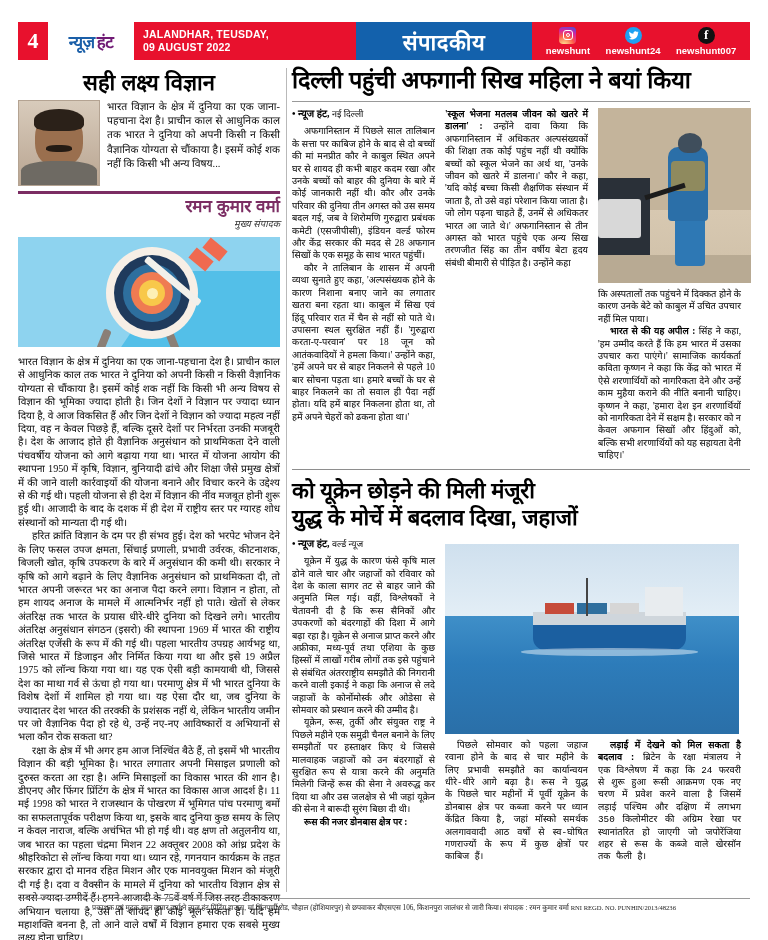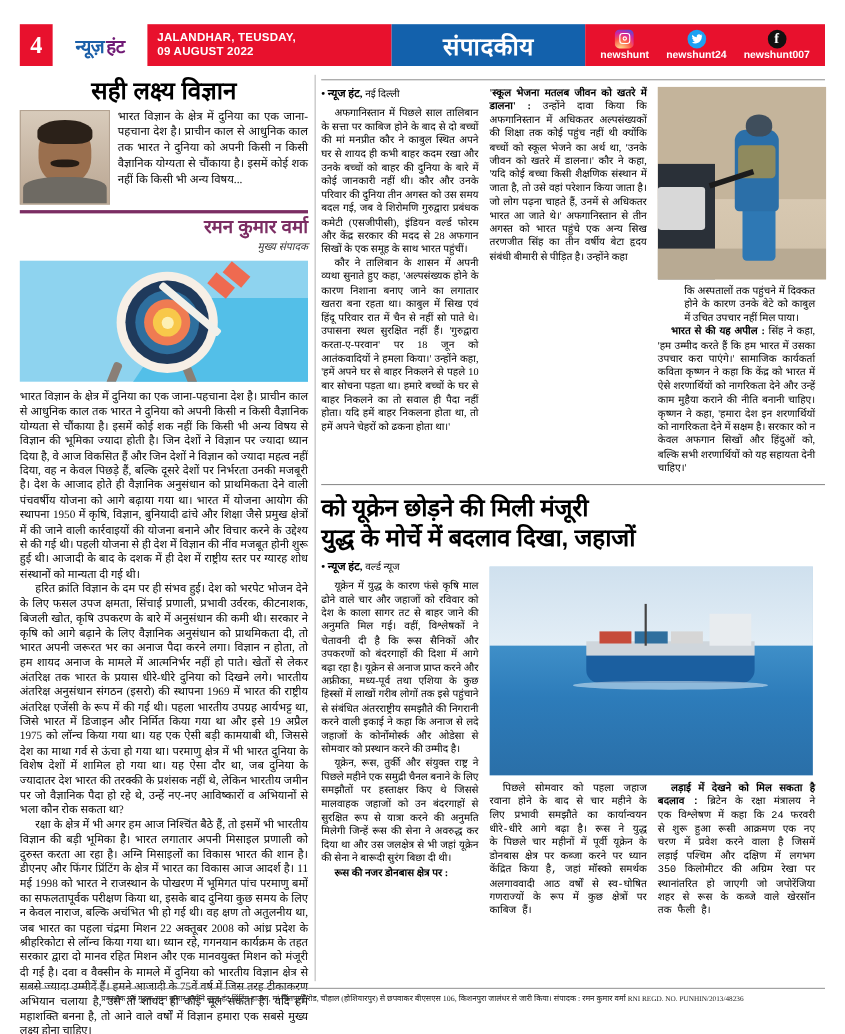--- a/index.html
+++ b/index.html
@@ -230,20 +230,21 @@
     <div class="edit-body">
       <p class="nofirst">भारत विज्ञान के क्षेत्र में दुनिया का एक जाना-पहचाना देश है। प्राचीन काल से आधुनिक काल तक भारत ने दुनिया को अपनी किसी न किसी वैज्ञानिक योग्यता से चौंकाया है। इसमें कोई शक नहीं कि किसी भी अन्य विषय से विज्ञान की भूमिका ज्यादा होती है। जिन देशों ने विज्ञान पर ज्यादा ध्यान दिया है, वे आज विकसित हैं और जिन देशों ने विज्ञान को ज्यादा महत्व नहीं दिया, वह न केवल पिछड़े हैं, बल्कि दूसरे देशों पर निर्भरता उनकी मजबूरी है। देश के आजाद होते ही वैज्ञानिक अनुसंधान को प्राथमिकता देने वाली पंचवर्षीय योजना को आगे बढ़ाया गया था। भारत में योजना आयोग की स्थापना 1950 में कृषि, विज्ञान, बुनियादी ढांचे और शिक्षा जैसे प्रमुख क्षेत्रों में की जाने वाली कार्रवाइयों की योजना बनाने और विचार करने के उद्देश्य से की गई थी। पहली योजना से ही देश में विज्ञान की नींव मजबूत होनी शुरू हुई थी। आजादी के बाद के दशक में ही देश में राष्ट्रीय स्तर पर ग्यारह शोध संस्थानों को मान्यता दी गई थी।</p>
       <p>हरित क्रांति विज्ञान के दम पर ही संभव हुई। देश को भरपेट भोजन देने के लिए फसल उपज क्षमता, सिंचाई प्रणाली, प्रभावी उर्वरक, कीटनाशक, बिजली खोत, कृषि उपकरण के बारे में अनुसंधान की कमी थी। सरकार ने कृषि को आगे बढ़ाने के लिए वैज्ञानिक अनुसंधान को प्राथमिकता दी, तो भारत अपनी जरूरत भर का अनाज पैदा करने लगा। विज्ञान न होता, तो हम शायद अनाज के मामले में आत्मनिर्भर नहीं हो पाते। खेतों से लेकर अंतरिक्ष तक भारत के प्रयास धीरे-धीरे दुनिया को दिखने लगे। भारतीय अंतरिक्ष अनुसंधान संगठन (इसरो) की स्थापना 1969 में भारत की राष्ट्रीय अंतरिक्ष एजेंसी के रूप में की गई थी। पहला भारतीय उपग्रह आर्यभट्ट था, जिसे भारत में डिजाइन और निर्मित किया गया था और इसे 19 अप्रैल 1975 को लॉन्च किया गया था। यह एक ऐसी बड़ी कामयाबी थी, जिससे देश का माथा गर्व से ऊंचा हो गया था। परमाणु क्षेत्र में भी भारत दुनिया के विशेष देशों में शामिल हो गया था। यह ऐसा दौर था, जब दुनिया के ज्यादातर देश भारत की तरक्की के प्रशंसक नहीं थे, लेकिन भारतीय जमीन पर जो वैज्ञानिक पैदा हो रहे थे, उन्हें नए-नए आविष्कारों व अभियानों से भला कौन रोक सकता था?</p>
       <p>रक्षा के क्षेत्र में भी अगर हम आज निश्चिंत बैठे हैं, तो इसमें भी भारतीय विज्ञान की बड़ी भूमिका है। भारत लगातार अपनी मिसाइल प्रणाली को दुरुस्त करता आ रहा है। अग्नि मिसाइलों का विकास भारत की शान है। डीएनए और फिंगर प्रिंटिंग के क्षेत्र में भारत का विकास आज आदर्श है। 11 मई 1998 को भारत ने राजस्थान के पोखरण में भूमिगत पांच परमाणु बमों का सफलतापूर्वक परीक्षण किया था, इसके बाद दुनिया कुछ समय के लिए न केवल नाराज, बल्कि अचंभित भी हो गई थी। वह क्षण तो अतुलनीय था, जब भारत का पहला चंद्रमा मिशन 22 अक्तूबर 2008 को आंध्र प्रदेश के श्रीहरिकोटा से लॉन्च किया गया था। ध्यान रहे, गगनयान कार्यक्रम के तहत सरकार द्वारा दो मानव रहित मिशन और एक मानवयुक्त मिशन को मंजूरी दी गई है। दवा व वैक्सीन के मामले में दुनिया को भारतीय विज्ञान क्षेत्र से सबसे ज्यादा उम्मीदें हैं। हमने आजादी के 75वें वर्ष में जिस तरह टीकाकरण अभियान चलाया है, उसे तो शायद ही कोई भूल सकता है। यदि हमें महाशक्ति बनना है, तो आने वाले वर्षों में विज्ञान हमारा एक सबसे मुख्य लक्ष्य होना चाहिए।</p>
     </div>
   </div>
 
   <div class="main-area">
 
     <div>
+      <div class="lead-head">दिल्ली पहुंची अफगानी सिख महिला ने बयां किया</div>
       <div class="lead-rule"></div>
 
       <div class="lead-body">
         <div class="lb-col">
           <div class="byline">
             <span class="bul">•</span>
             <span>न्यूज हंट,</span>
             <span class="src">नई दिल्ली</span>
           </div>
           <p>अफगानिस्तान में पिछले साल तालिबान के सत्ता पर काबिज होने के बाद से दो बच्चों की मां मनप्रीत कौर ने काबुल स्थित अपने घर से शायद ही कभी बाहर कदम रखा और उनके बच्चों को बाहर की दुनिया के बारे में कोई जानकारी नहीं थी। कौर और उनके परिवार की दुनिया तीन अगस्त को उस समय बदल गई, जब वे शिरोमणि गुरुद्वारा प्रबंधक कमेटी (एसजीपीसी), इंडियन वर्ल्ड फोरम और केंद्र सरकार की मदद से 28 अफगान सिखों के एक समूह के साथ भारत पहुंचीं।</p>
@@ -259,21 +260,21 @@
               <div class="sp-wall"></div>
               <div class="sp-dark"></div>
             <div class="sp-road"></div>
               <div class="sp-car"></div>
             <div class="sp-man-legs"></div>
               <div class="sp-man-body"></div>
             <div class="sp-vest"></div>
               <div class="sp-man-head"></div>
               <div class="sp-gun"></div>
           </div>
-          <p class="nofirst" style="margin-top:5px;margin-left:24px;">कि अस्पतालों तक पहुंचने में दिक्कत होने के कारण उनके बेटे को काबुल में उचित उपचार नहीं मिल पाया।</p>
+          <p class="nofirst" style="margin-top:5px;">कि अस्पतालों तक पहुंचने में दिक्कत होने के कारण उनके बेटे को काबुल में उचित उपचार नहीं मिल पाया।</p>
           <p><span class="sub-lead">भारत से की यह अपील :</span>
             <span>सिंह ने कहा, 'हम उम्मीद करते हैं कि हम भारत में उसका उपचार करा पाएंगे।' सामाजिक कार्यकर्ता कविता कृष्णन ने कहा कि केंद्र को भारत में ऐसे शरणार्थियों को नागरिकता देने और उन्हें काम मुहैया कराने की नीति बनानी चाहिए। कृष्णन ने कहा, 'हमारा देश इन शरणार्थियों को नागरिकता देने में सक्षम है। सरकार को न केवल अफगान सिखों और हिंदुओं को, बल्कि सभी शरणार्थियों को यह सहायता देनी चाहिए।'</span></p>
         </div>
       </div>
       <div class="mid-rule"></div>
     </div>
 
     <div class="story2">
       <div class="s2-right">
         <div class="s2-head">को यूक्रेन छोड़ने की मिली मंजूरी</div>

